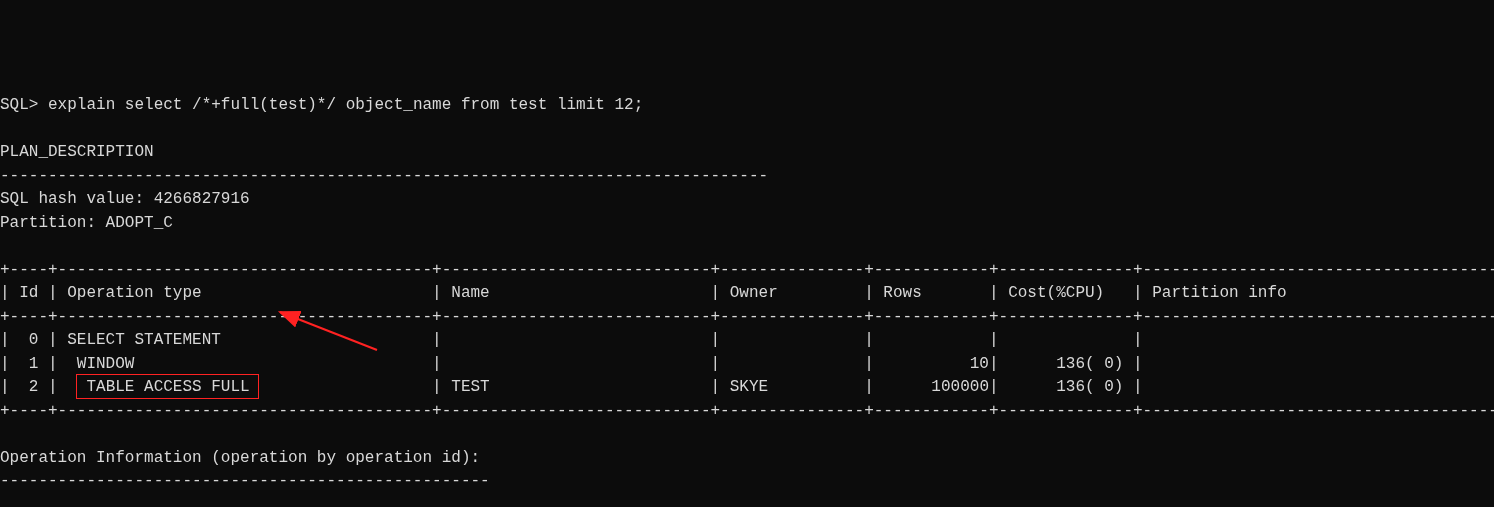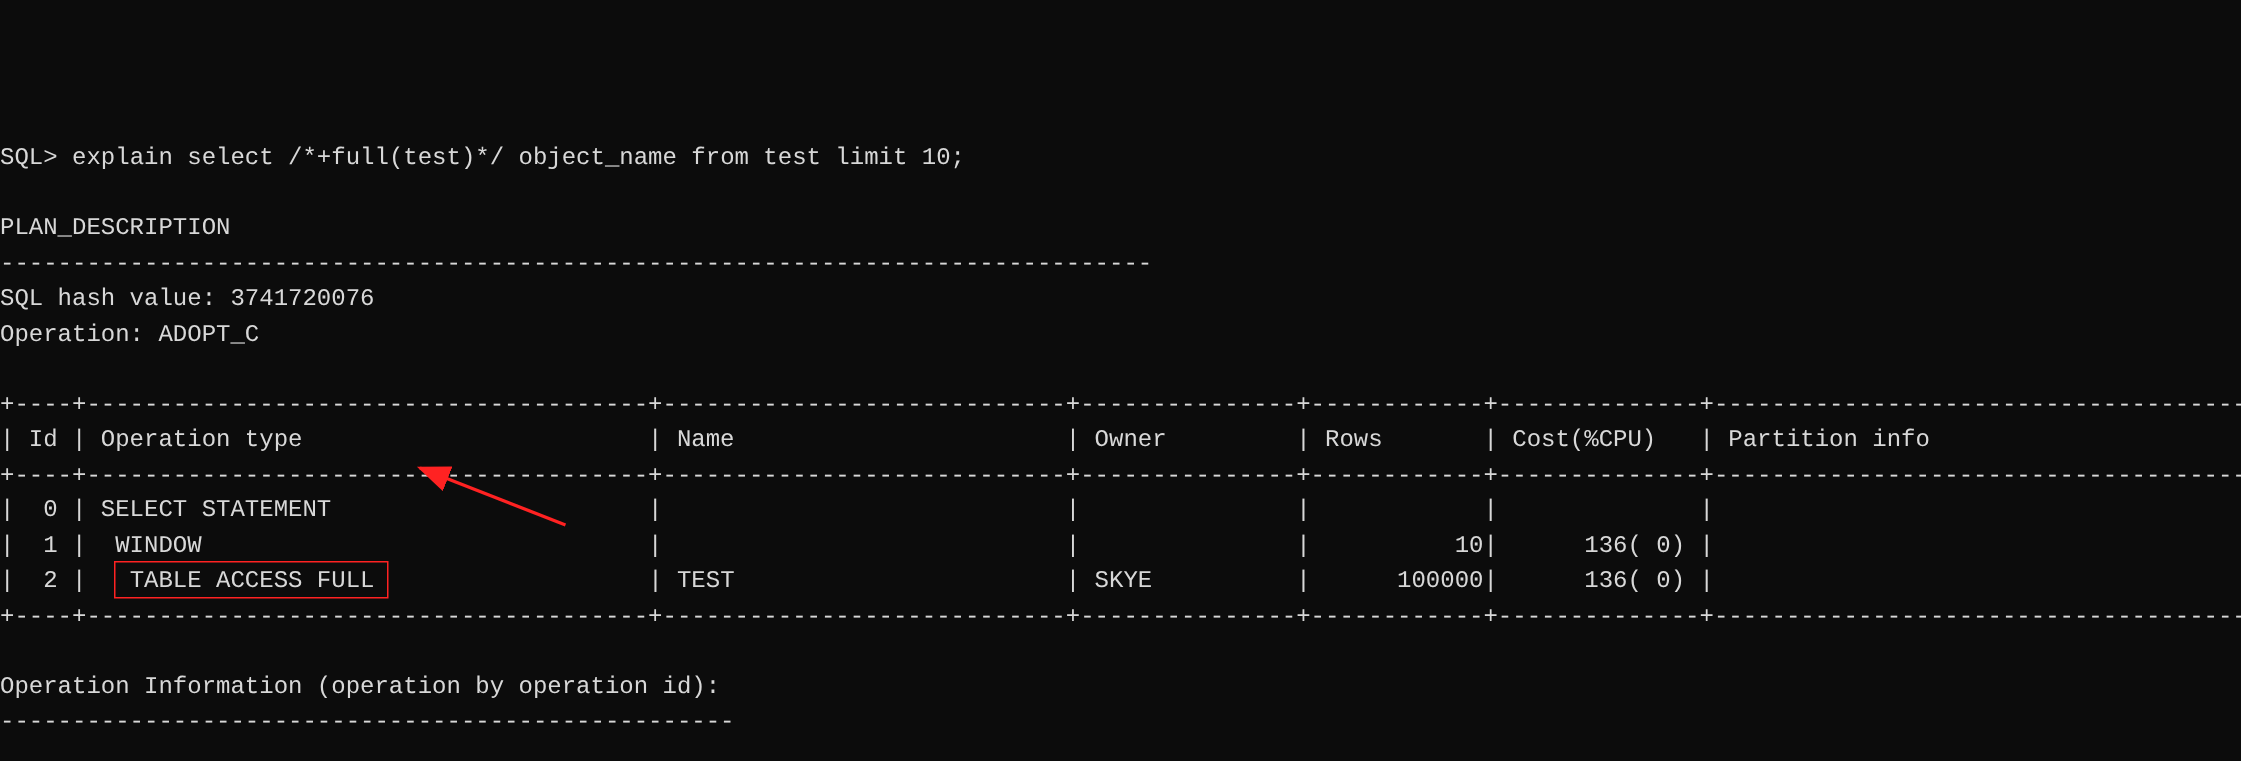--- a/index.html
+++ b/index.html
@@ -28,26 +28,26 @@
     .arrow {
       position: absolute;
       pointer-events: none;
     }
   </style>
 </head>
 <body>
 
 
 
-<div><span>SQL&gt; </span><span>explain select /*+full(test)*/ object_name from test limit 10;</span>
+<div><span>SQL&gt; </span><span>explain select /*+full(test)*/ object_name from test limit 12;</span>
 <span></span>
 <span>PLAN_DESCRIPTION</span>
 <span>--------------------------------------------------------------------------------</span>
-<span>SQL hash value: 3741720076</span>
-<span>Operation: ADOPT_C</span>
+<span>SQL hash value: 4266827916</span>
+<span>Partition: ADOPT_C</span>
 <span></span>
 <span>+----+---------------------------------------+----------------------------+---------------+------------+--------------+--------------------------------------+</span>
 <span>| Id | Operation type                        | Name                       | Owner         | Rows       | Cost(%CPU)   | Partition info                       |</span>
 <span>+----+---------------------------------------+----------------------------+---------------+------------+--------------+--------------------------------------+</span>
 <span>|  0 | SELECT STATEMENT                      |                            |               |            |              |                                      |</span>
 <span>|  1 |  WINDOW                               |                            |               |          10|      136( 0) |                                      |</span>
 <span><span>|  2 |   </span><span class="highlight-box"><span>TABLE ACCESS FULL</span><span class="redbox" style="left:-10px; top:-2px; width:183px; height:25px;"></span></span><span>                   | TEST                       | SKYE          |      100000|      136( 0) |                                      |</span></span>
 <span>+----+---------------------------------------+----------------------------+---------------+------------+--------------+--------------------------------------+</span>
 <span></span>
 <span>Operation Information (operation by operation id):</span>

